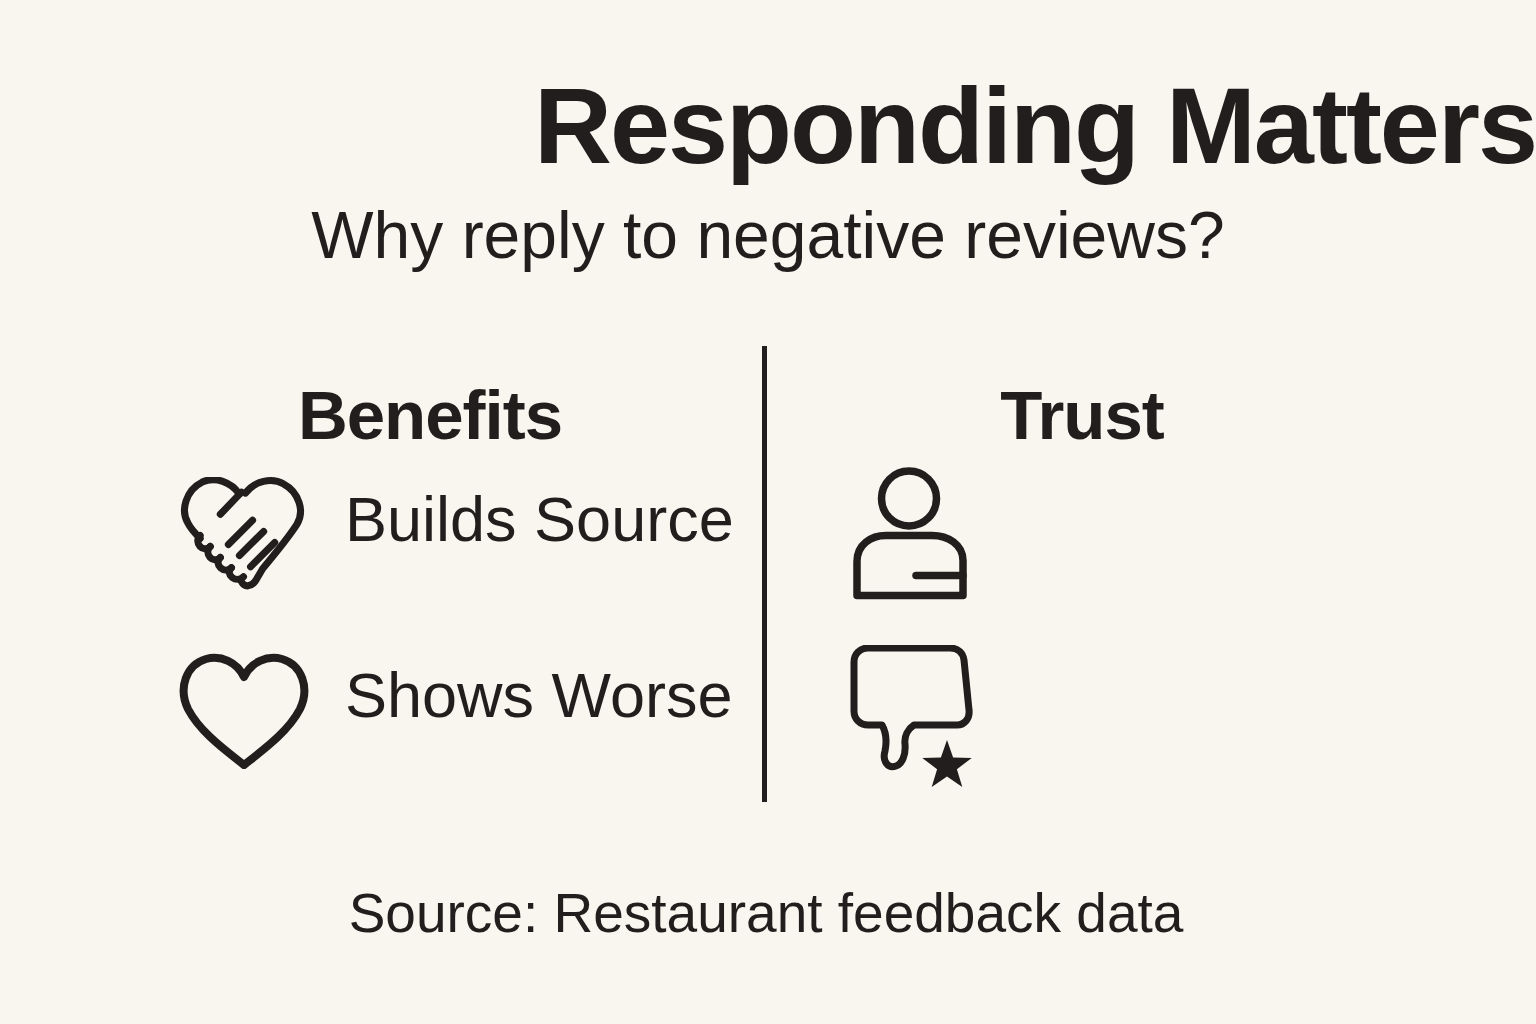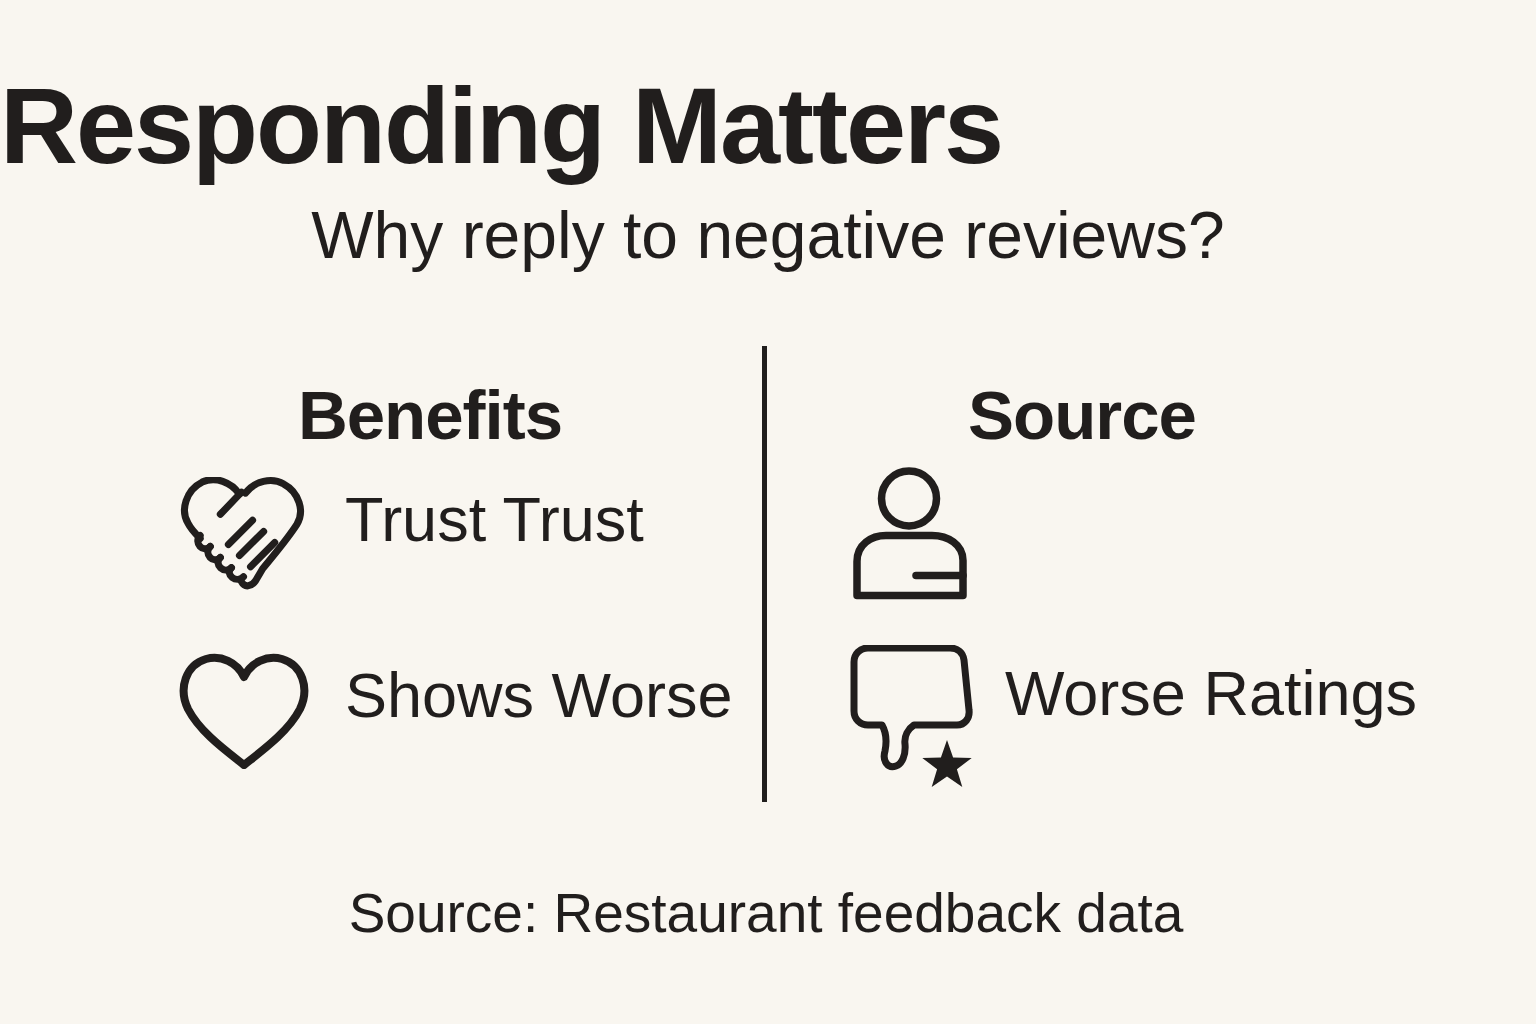--- a/index.html
+++ b/index.html
@@ -7,21 +7,21 @@
     position: relative;
     width: 1536px;
     height: 1024px;
     background: #f9f6f0;
     color: #211e1d;
     font-family: "Liberation Sans", "DejaVu Sans", sans-serif;
     overflow: hidden;
   }
   .title {
     position: absolute; top: 72px; left: 0; width: 1536px;
-    margin: 0; text-align: left;
+    margin: 0; text-align: right;
     font-size: 108px; font-weight: 700; letter-spacing: -2px; line-height: 1;
   }
   .subtitle {
     position: absolute; top: 202px; left: 0; width: 1536px;
     text-align: center; font-size: 66px; font-weight: 400; line-height: 1;
   }
   .col-header {
     position: absolute; top: 349px; transform: translateX(-50%);
     font-size: 69px; font-weight: 700; letter-spacing: -1px; line-height: 1;
     white-space: nowrap;
@@ -54,41 +54,41 @@
 </style>
 </head>
 <body>
 
 <div class="canvas">
 
   <h1 class="title">Responding Matters</h1>
   <div class="subtitle">Why reply to negative reviews?</div>
 
   <div class="col-header benefits-header">Benefits</div>
-  <div class="col-header risks-header">Source</div>
+  <div class="col-header risks-header">Trust</div>
 
   <div class="divider"></div>
 
   <div class="icon handshake">
     <svg viewBox="0 0 137 130" xmlns="http://www.w3.org/2000/svg">
       <g fill="none" stroke="#211e1d" stroke-width="7" stroke-linecap="round" stroke-linejoin="round">
         <path d="M64 17 C56 5 40 -1 27 5 C11 13 5 33 13 46 C16 52 20 56 25 61"></path>
         <path d="M70 16 C79 4 96 0 108 7 C123 15 129 34 121 47 C112 61 97 79 87 91 L80 103 C76 109 69 110 66 104"></path>
         <path d="M66 15 L45 37"></path>
         <path d="M77 43 L53 67"></path>
         <path d="M88 54 L64 78"></path>
         <path d="M99 65 L75 89"></path>
         <path d="M25 58 C18 65 28 76 35 69"></path>
         <path d="M35 69 C28 76 38 87 45 80"></path>
         <path d="M45 80 C38 87 49 97 56 90"></path>
         <path d="M56 90 C49 97 61 106 68 99"></path>
       </g>
     </svg>
   </div>
-  <div class="label builds-trust">Trust Trust</div>
+  <div class="label builds-trust">Builds Source</div>
 
   <div class="icon heart">
     <svg viewBox="0 0 142 126" xmlns="http://www.w3.org/2000/svg">
       <path d="M71 116 C52 101 27 83 15 60 C5 39 13 16 33 10 C48 6 64 13 71 28 C78 13 94 6 109 10 C129 16 137 39 127 60 C115 83 90 101 71 116 Z" fill="none" stroke="#211e1d" stroke-width="8" stroke-linejoin="round"></path>
     </svg>
   </div>
   <div class="label shows-care">Shows Worse</div>
 
   <div class="icon person">
     <svg viewBox="0 0 116 132" xmlns="http://www.w3.org/2000/svg">
@@ -99,17 +99,16 @@
       </g>
     </svg>
   </div>
 
   <div class="icon thumbsdown">
     <svg viewBox="0 0 126 150" xmlns="http://www.w3.org/2000/svg">
       <path d="M107 80 L64 80 C58 84 54 91 55 99 C56 110 52 119 46 121 C38 124 32 116 35 106 C37 96 36 87 32 80 L18 80 C10 80 4 74 4 66 L4 17 C4 9 10 3 18 3 L100 3 C108 3 113 8 114 15 L119 65 C120 73 115 80 107 80 Z" fill="none" stroke="#211e1d" stroke-width="7" stroke-linecap="round" stroke-linejoin="round"></path>
       <polygon points="97,95 103.1,112.6 121.7,113 106.9,124.2 112.3,142 97,131.4 81.7,142 87.1,124.2 72.3,113 90.9,112.6" fill="#211e1d" stroke="#f9f6f0" stroke-width="7" paint-order="stroke" stroke-linejoin="round"></polygon>
     </svg>
   </div>
-  <div class="label worse-ratings">Worse Ratings</div>
 
   <div class="source">Source: Restaurant feedback data</div>
 
 </div>
 
 </body></html>

